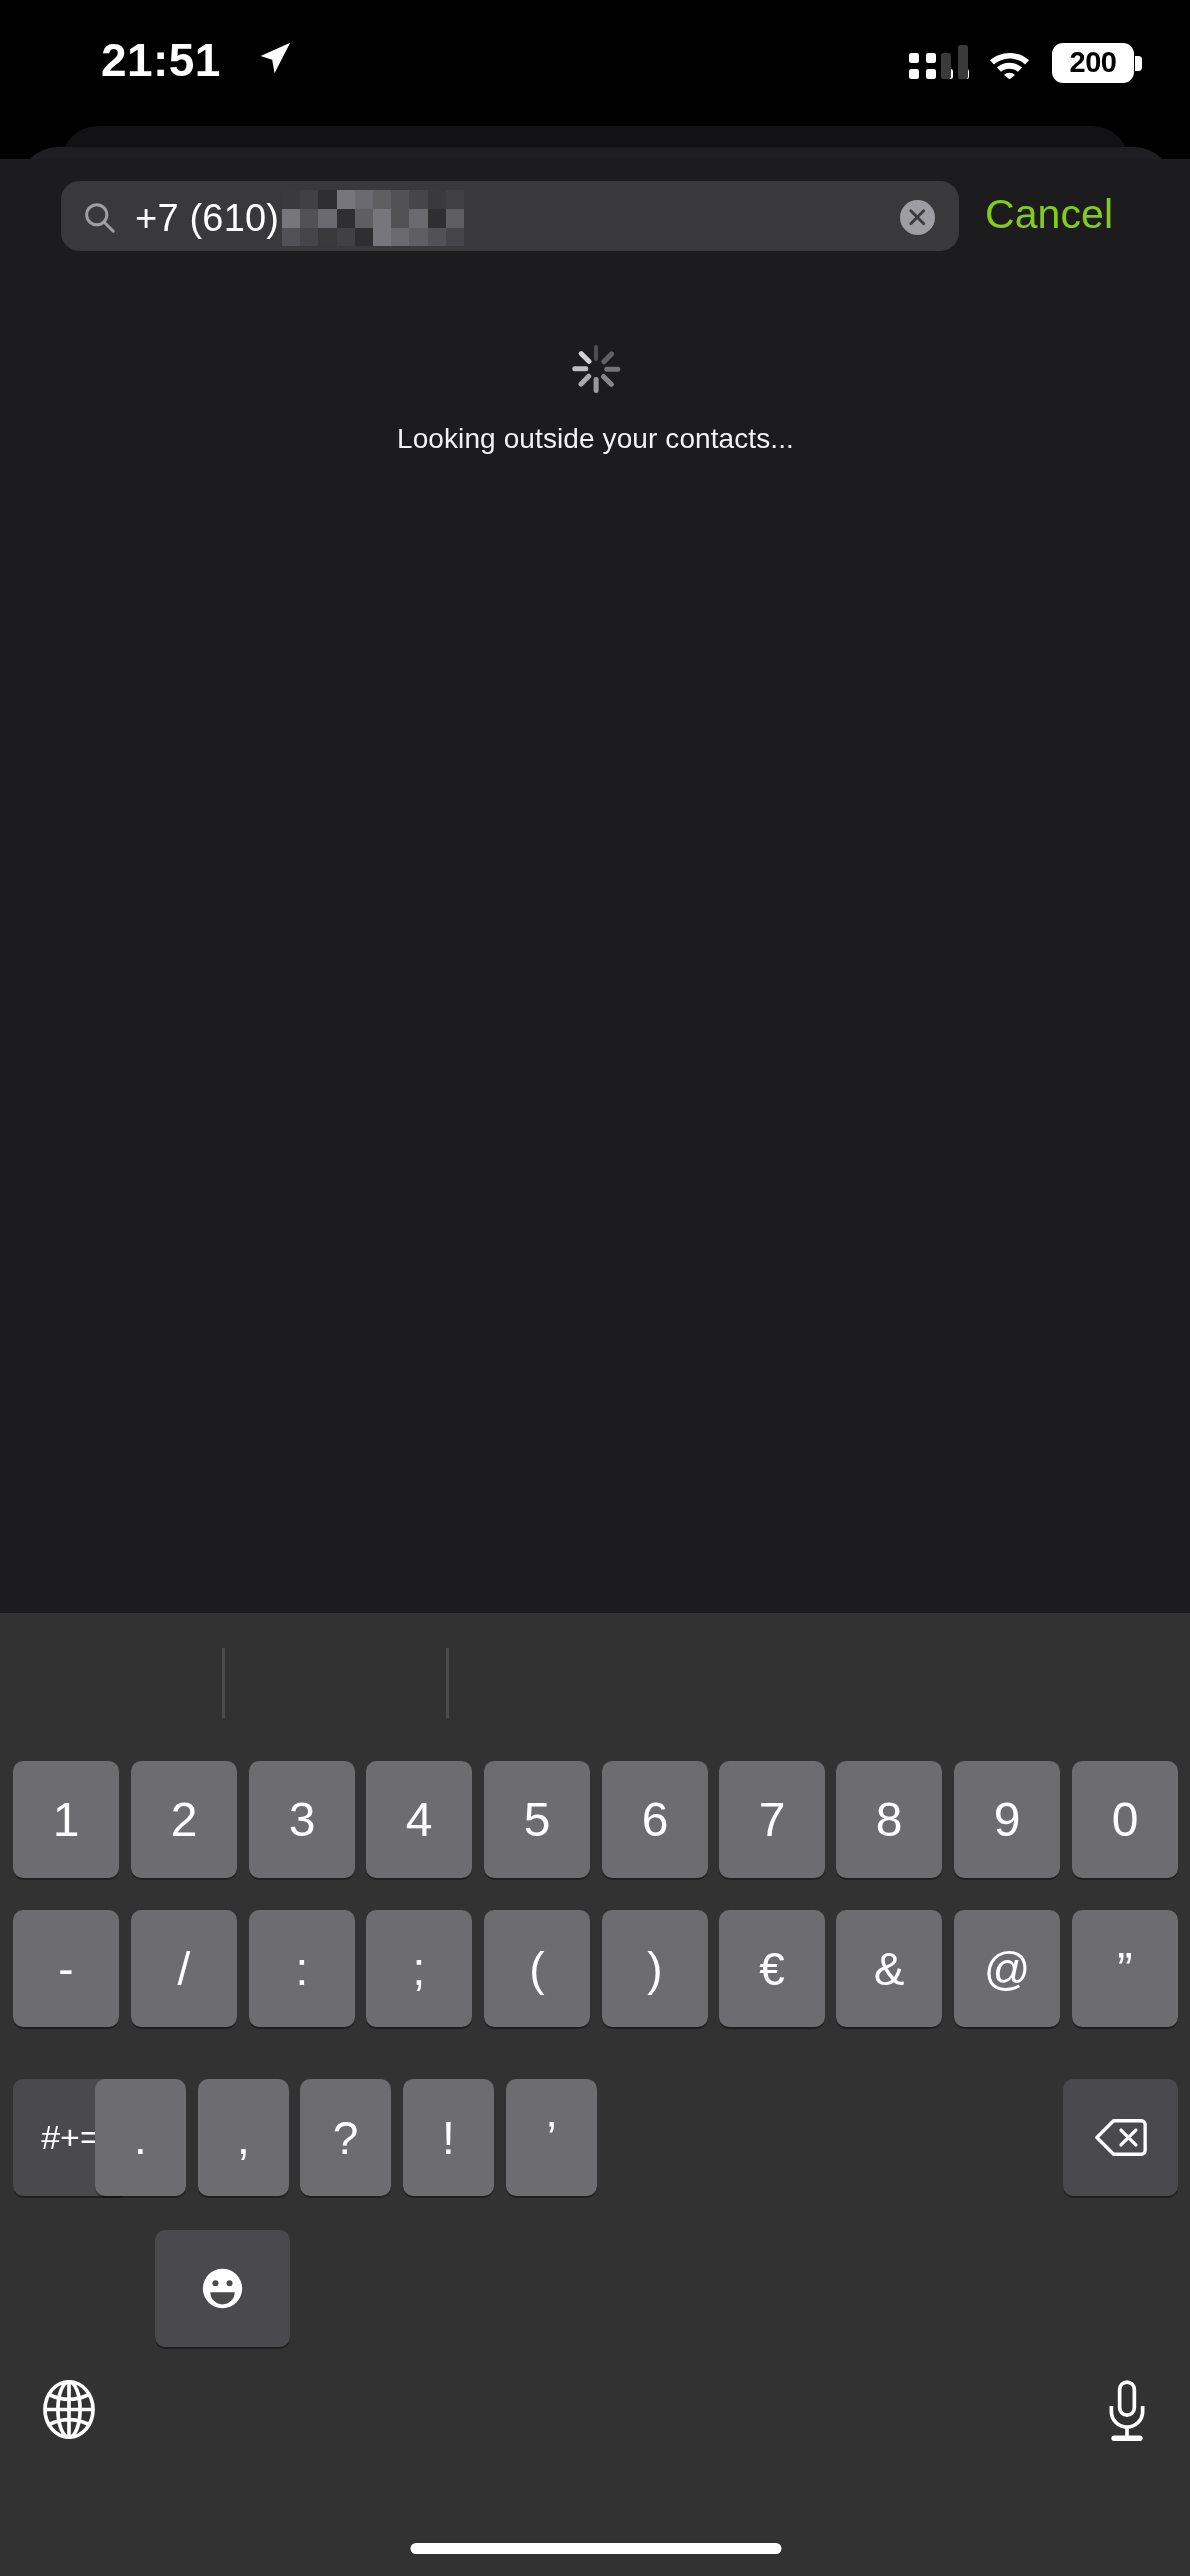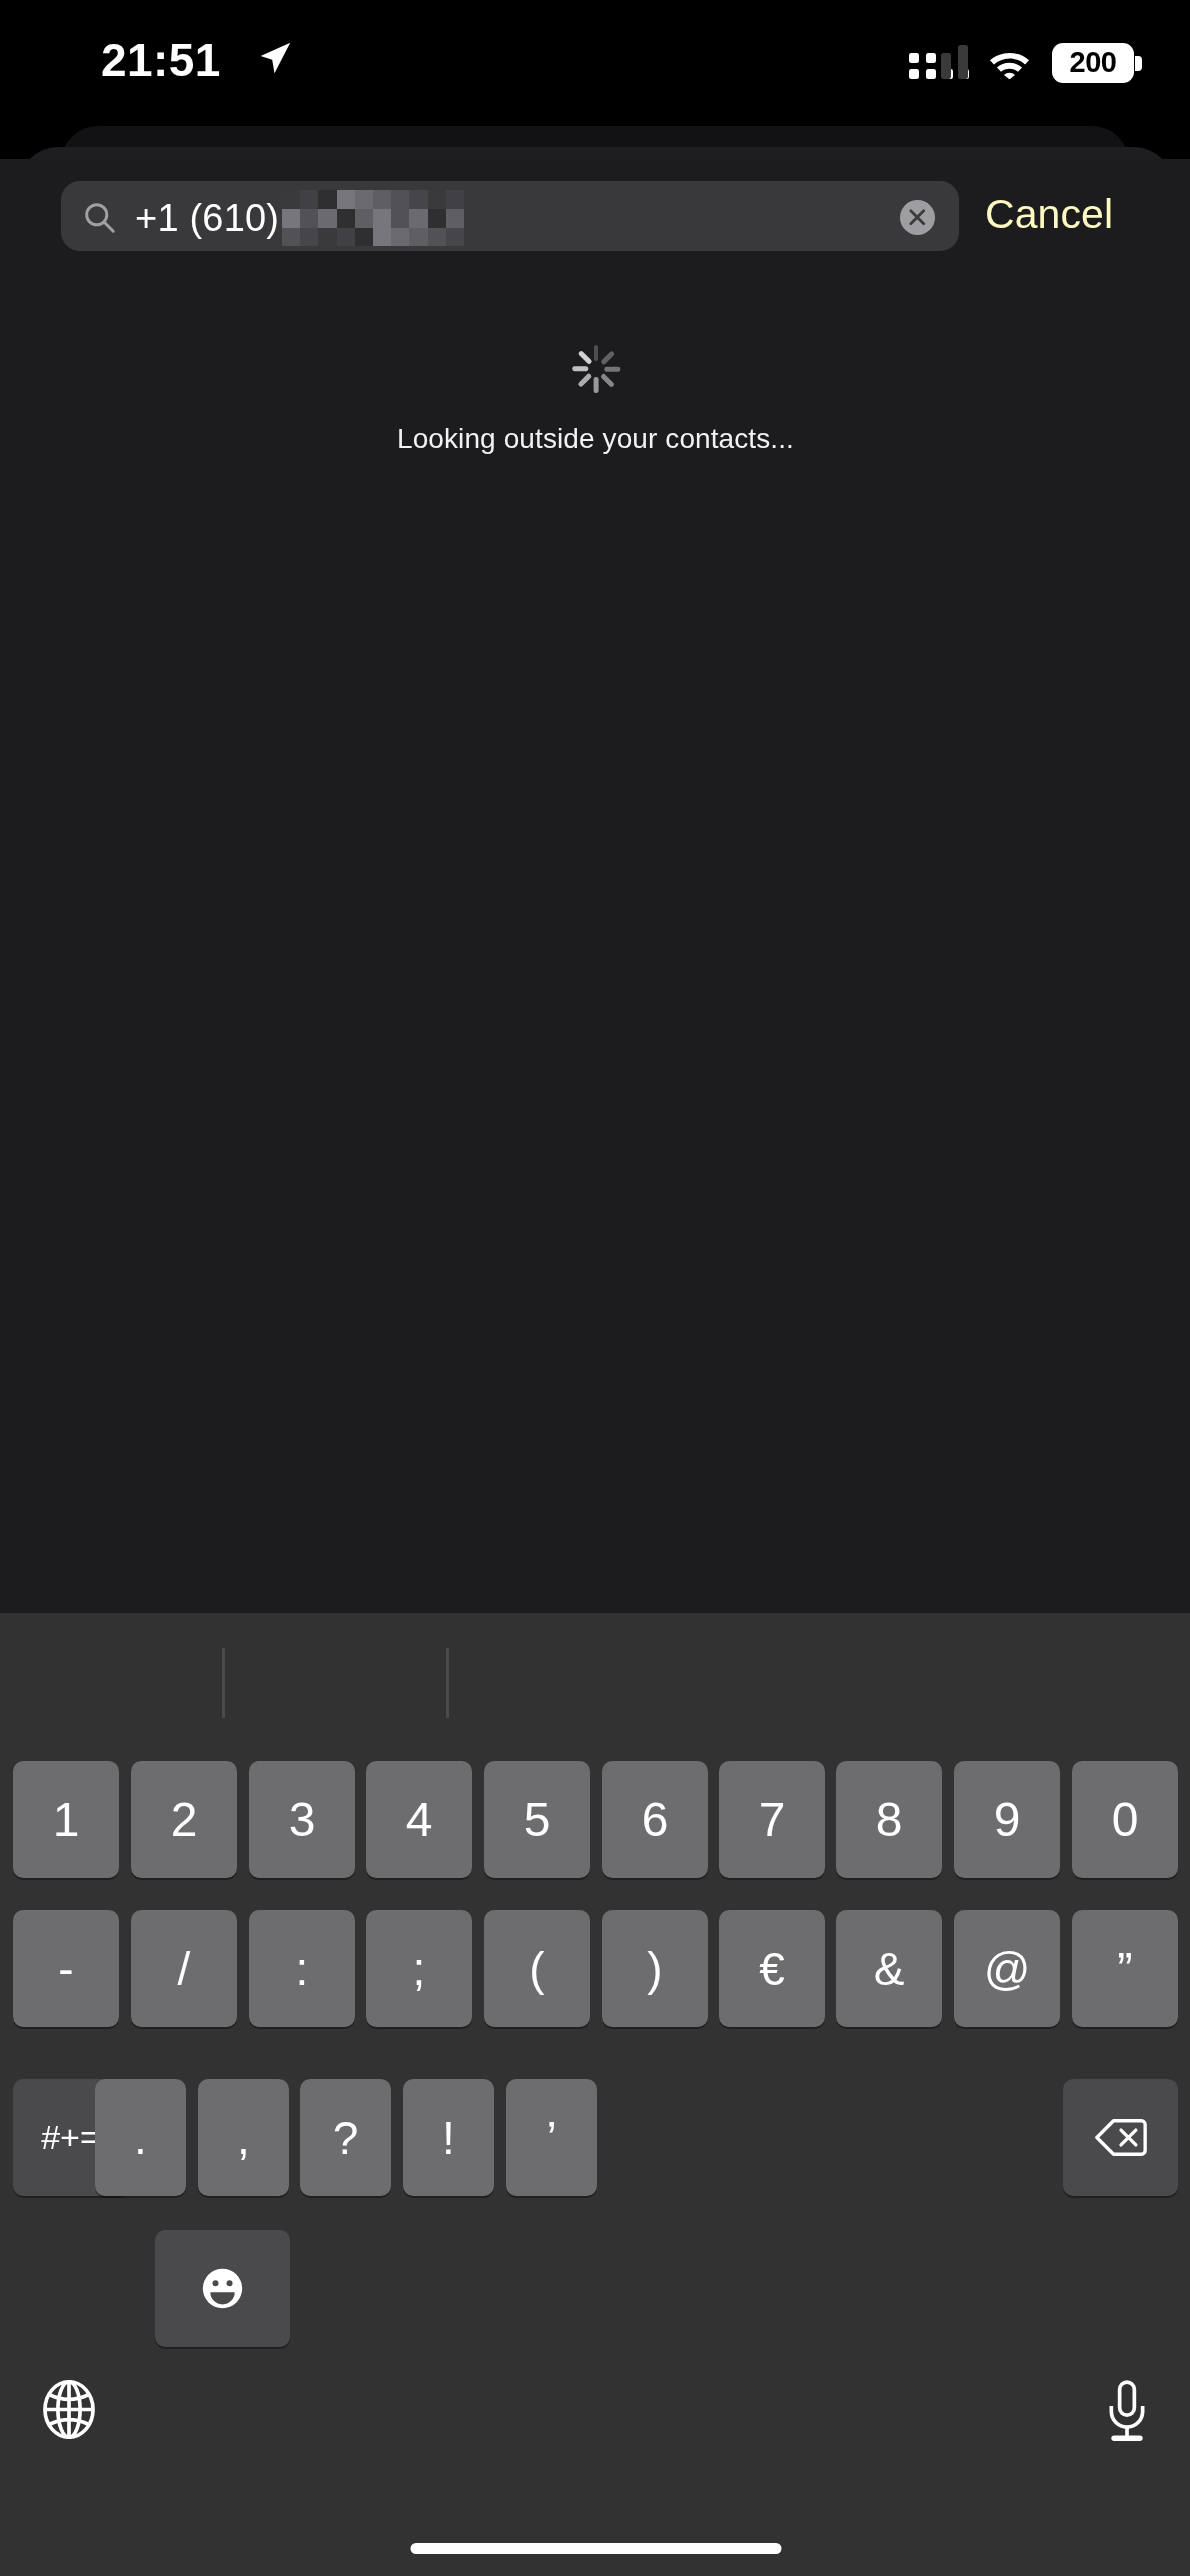--- a/index.html
+++ b/index.html
@@ -84,21 +84,21 @@
     overflow:hidden; border-radius:0.9px;
   }
   #redaction i{ display:block; }
   #clear-button{
     position:absolute; right:24px; top:18.5px; width:35px; height:35px;
     border-radius:50%; background:#9e9ea2;
   }
   #clear-button svg{ position:absolute; left:8.3px; top:8.3px;}
   #cancel-button{
     position:absolute; left:985px; top:10.2px;
-    font-size:41px; color:#fef9c3; letter-spacing:0.1px;
+    font-size:41px; color:#84cc16; letter-spacing:0.1px;
   }
 
   
   #loading-block{
     position:absolute; left:0; top:184px; width:1191px; text-align:center;
   }
   #spinner{
     position:relative; width:52px; height:52px; margin:0 auto 28px auto;
   }
   #spinner i{
@@ -207,21 +207,21 @@
   <div id="search-row">
 
     <div id="search-field">
       <div id="search-icon">
         <svg viewBox="0 0 36 36" width="33" height="33">
           <circle cx="15" cy="15" r="11" fill="none" stroke="#a0a0a4" stroke-width="3.2"></circle>
           <line x1="23.5" y1="23.5" x2="33" y2="33" stroke="#a0a0a4" stroke-width="3.2" stroke-linecap="round"></line>
         </svg>
       </div>
 
-      <div id="search-value">+1 (610)</div>
+      <div id="search-value">+7 (610)</div>
 
       <div id="redaction">
           <i style="background: rgb(58, 58, 60);"></i>
           <i style="background: rgb(65, 65, 69);"></i>
           <i style="background: rgb(47, 47, 49);"></i>
           <i style="background: rgb(118, 118, 124);"></i>
           <i style="background: rgb(106, 106, 112);"></i>
           <i style="background: rgb(94, 94, 99);"></i>
           <i style="background: rgb(82, 82, 86);"></i>
           <i style="background: rgb(70, 70, 74);"></i>

